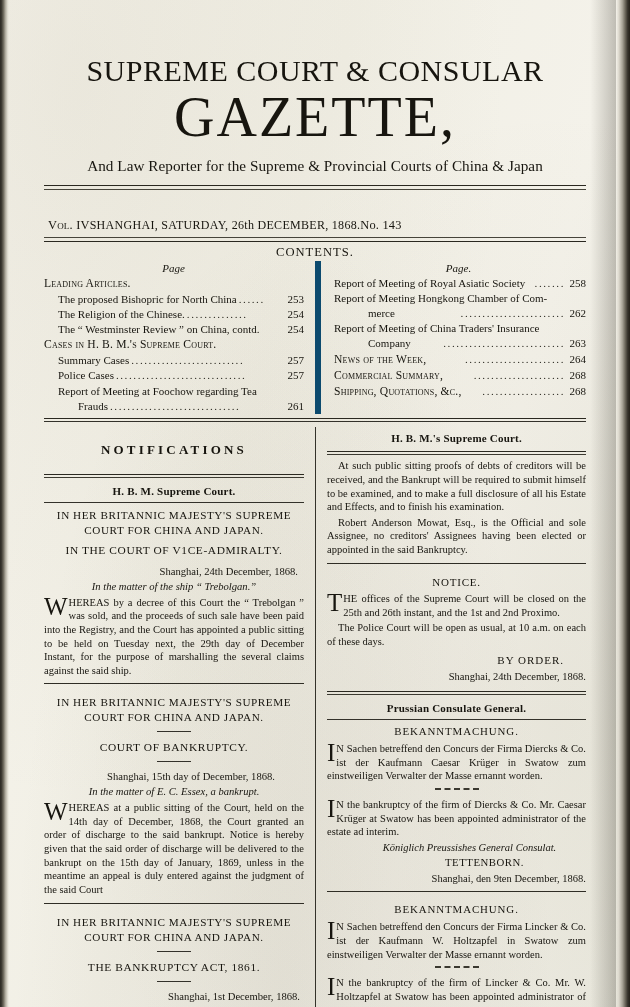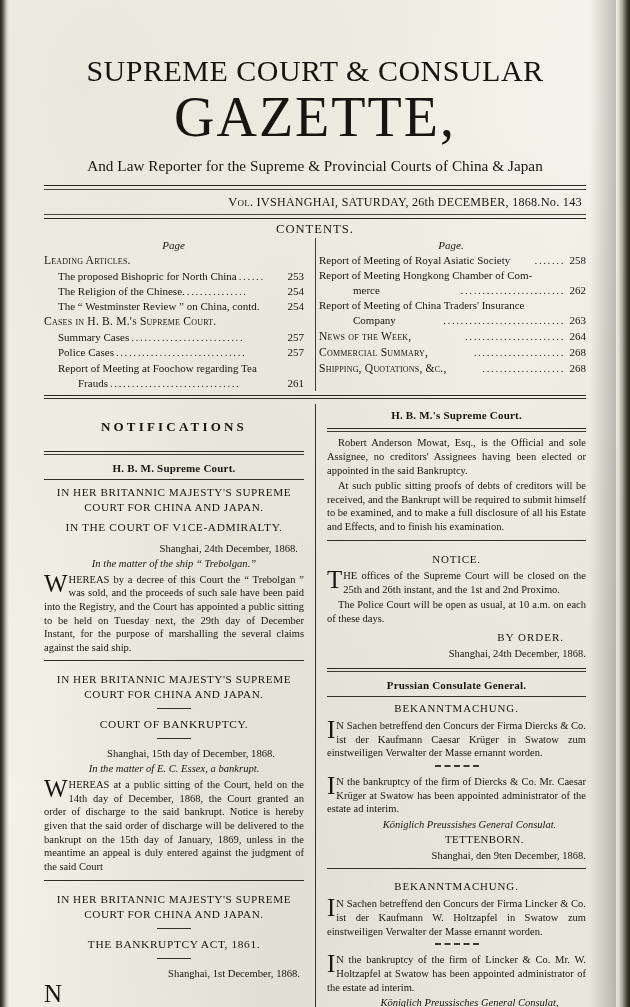--- a/index.html
+++ b/index.html
@@ -113,23 +113,24 @@
     margin-top: 0;
     border: 0;
     border-top: 1.0px solid #46443a;
     border-bottom: 1.6px solid #2a2820;
     height: 3px;
   }
 
   .volline {
     display: flex;
     align-items: baseline;
-    justify-content: flex-end;
+    justify-content: flex-start;
     padding: 5px 4px 4px 4px;
     font-size: 12.4px;
+    margin-top: 23px;
   }
   .volline .vol { letter-spacing: .2px; }
   .volline .center {
     font-size: 12px;
     letter-spacing: .3px;
   }
   .smallcaps {
     font-variant: small-caps;
   }
 
@@ -145,21 +146,21 @@
     display: flex;
     gap: 0;
     font-size: 11.0px;
     line-height: 1.38;
   }
   .contents .col {
     flex: 1 1 50%;
     box-sizing: border-box;
   }
   .contents .col.left { padding-right: 11px; }
-  .contents .col.right { padding-left: 1px; border-left: 1px solid #0c4a6e; }
+  .contents .col.right { padding-left: 11px; border-left: 6px solid #0c4a6e; }
 
   .pagehdr {
     text-align: center;
     font-style: italic;
     font-size: 11px;
     padding-right: 1px;
   }
   .toc-sec {
     font-variant: small-caps;
     font-size: 11.6px;
@@ -523,22 +524,22 @@
           </p>
         </div>
 
       </div>
 
       <div class="col-body right">
 
         <h3 class="sub" style="padding-top:4px">H. B. M.'s Supreme Court.</h3>
         <div class="rule-pair"></div>
 
+        <p class="par ind">At such public sitting proofs of debts of creditors will be received, and the Bankrupt will be required to submit himself to be examined, and to make a full disclosure of all his Estate and Effects, and to finish his examination.</p>
         <p class="par ind">Robert Anderson Mowat, Esq., is the Official and sole Assignee, no creditors' Assignees having been elected or appointed in the said Bankruptcy.</p>
-        <p class="par ind">At such public sitting proofs of debts of creditors will be received, and the Bankrupt will be required to submit himself to be examined, and to make a full disclosure of all his Estate and Effects, and to finish his examination.</p>
 
         <div class="rule-single"></div>
 
         <div>
           <div class="notice-h">NOTICE.</div>
           <p class="dropcap-par">
             <span class="dropcap">T</span><span>HE offices of the Supreme Court will  be closed on the 25th and 26th instant, and the 1st and 2nd Proximo.</span>
           </p>
           <p class="par ind">The Police Court will be open as  usual, at  10 a.m. on each of these days.</p>
           <div class="byorder">BY ORDER.</div>

